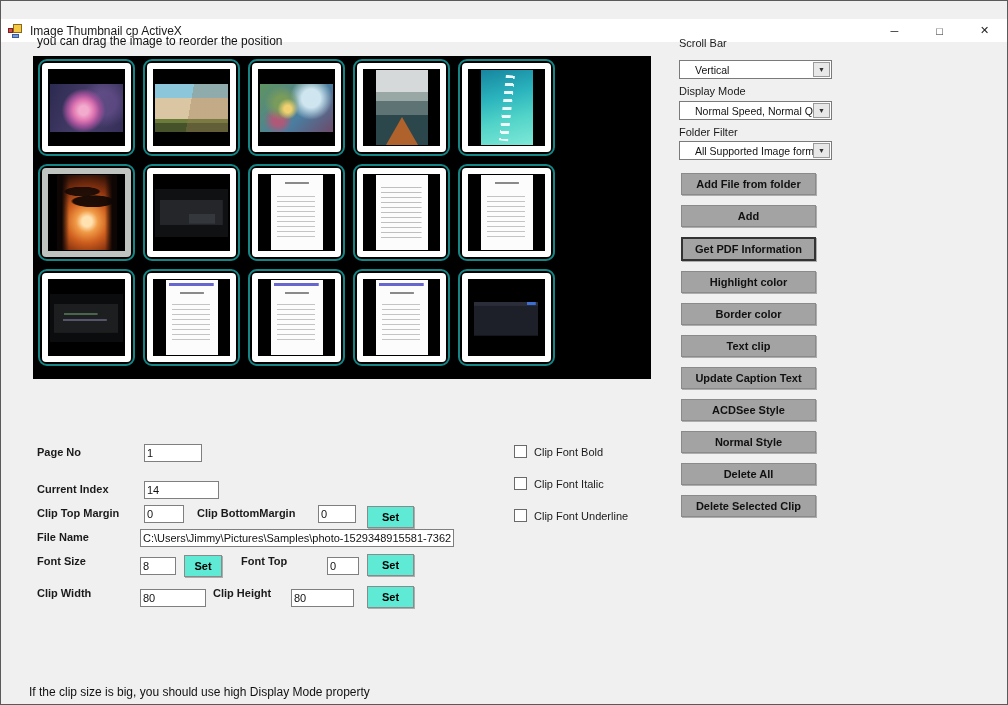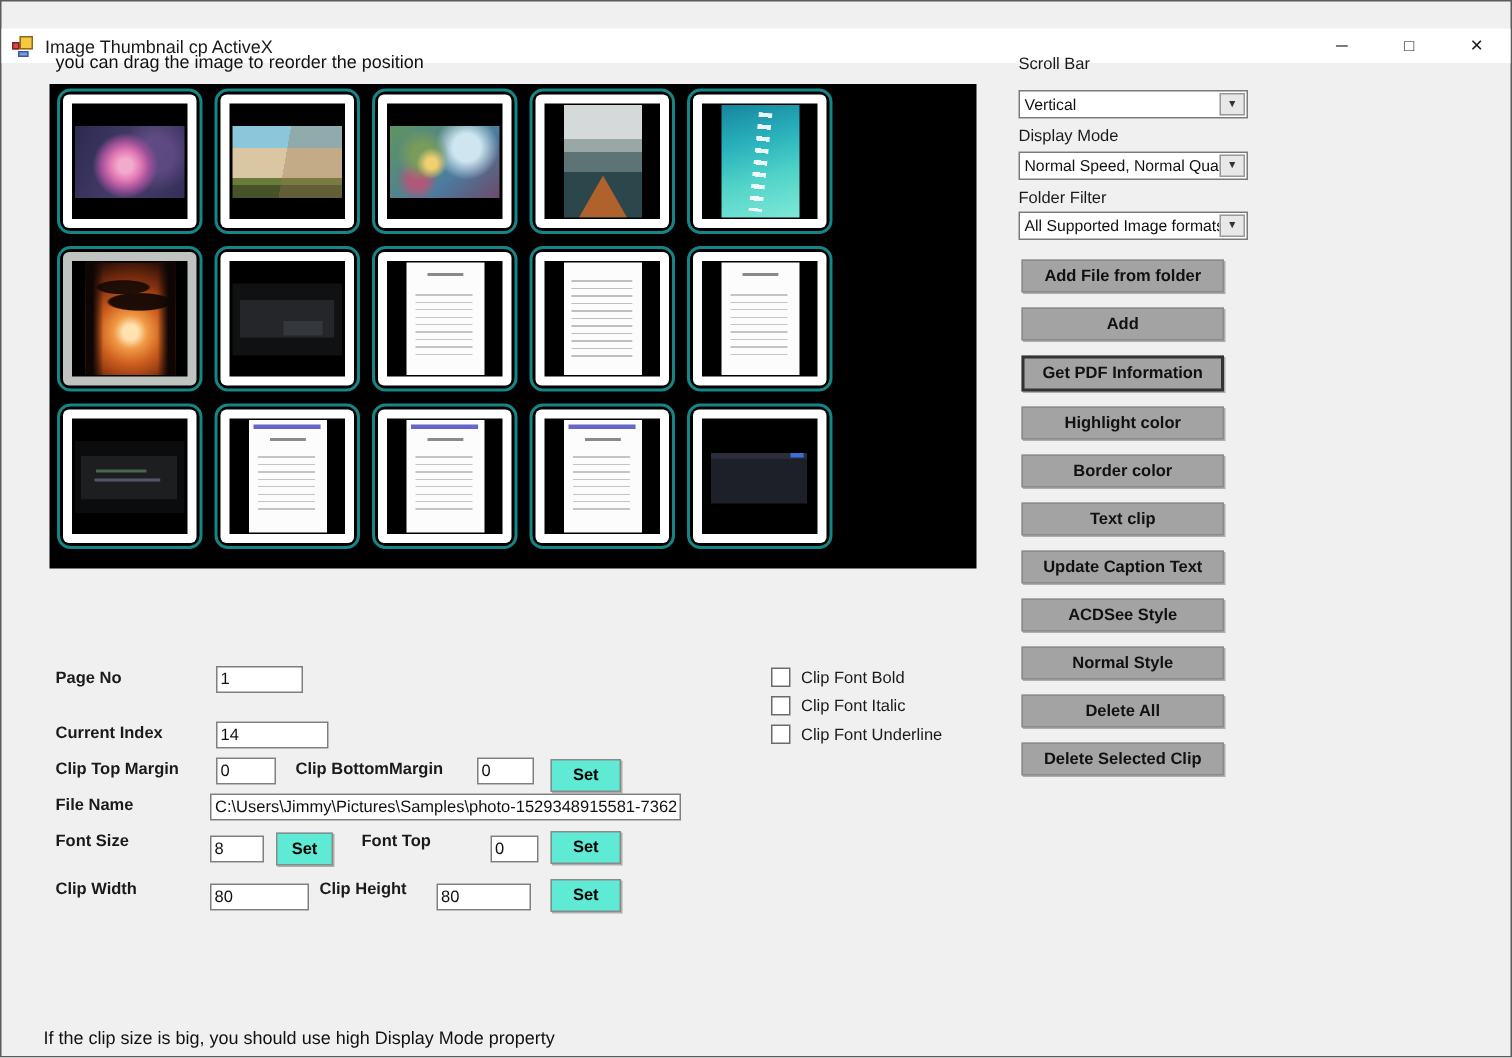--- a/index.html
+++ b/index.html
@@ -80,33 +80,33 @@
     #0b0c0d; }
   .ph-vscode { background:
     linear-gradient(#3b6fd4 0 0) 88% 20%/12% 7% no-repeat,
     linear-gradient(#2b2d3a 0 0) 50% 20%/88% 8% no-repeat,
     linear-gradient(#1e2029 0 0) 50% 64%/88% 66% no-repeat,
     #000; }
 
   
   .rlabel { position:absolute; font-size:11px; color:#1a1a1a; }
   .combo { position:absolute; width:153px; height:19px; background:#fff; border:1px solid #7a7a7a; display:flex; align-items:center; }
-  .combo-text { font-size:10.5px; color:#111; padding-left:3px; white-space:nowrap; overflow:hidden; flex:1; }
+  .combo-text { font-size:10.5px; color:#111; padding-left:15px; white-space:nowrap; overflow:hidden; flex:1; }
   .combo-btn { width:17px; height:15px; margin-right:1px; background:#e8e8e8; border:1px solid #9a9a9a; display:flex; align-items:center; justify-content:center; font-size:7px; color:#333; flex:none; }
 
   .btn-col { position:absolute; left:680px; top:172px; width:135px; display:flex; flex-direction:column; gap:10px; }
   .btn { height:22px; width:135px; background:#a3a3a3; border:1px solid #8a8a8a; box-shadow:1px 1px 0 rgba(0,0,0,.28); font-family:"Liberation Sans",sans-serif; font-size:11px; font-weight:bold; color:#111; display:flex; align-items:center; justify-content:center; cursor:default; }
   .btn.emph { border:2px solid #333; height:24px; }
 
   
   .flabel { position:absolute; font-size:11px; font-weight:bold; color:#1a1a1a; }
   .tbox { position:absolute; height:18px; background:#fff; border:1px solid #7f7f7f; font-family:"Liberation Sans",sans-serif; font-size:11px; color:#111; padding:0 2px; }
   .setbtn { position:absolute; width:47px; height:22px; background:#5eead4; border:1px solid #8a8a8a; box-shadow:1px 1px 0 rgba(0,0,0,.28); font-family:"Liberation Sans",sans-serif; font-size:11px; font-weight:bold; display:flex; align-items:center; justify-content:center; cursor:default; }
 
-  .chk-col { position:absolute; left:513px; top:444px; display:flex; flex-direction:column; gap:6px; }
+  .chk-col { position:absolute; left:513px; top:444px; display:flex; flex-direction:column; gap:19px; }
   .chk { display:flex; align-items:center; height:13px; cursor:default; }
   .chk .box { width:13px; height:13px; background:#fff; border:1px solid #6a6a6a; flex:none; }
   .chklbl { font-size:11px; color:#1a1a1a; margin-left:7px; white-space:nowrap; }
 
   .hint { position:absolute; left:28px; top:684px; font-size:12px; color:#111; }
   .display-fn-btn { position:absolute; left:655px; top:675px; width:160px; height:24px; background:#f6f6f6; border:1px solid #8a8a8a; box-shadow:1px 1px 0 rgba(0,0,0,.28); font-family:"Liberation Sans",sans-serif; font-size:11px; font-weight:bold; display:flex; align-items:center; justify-content:center; cursor:default; }
 </style>
 </head>
 <body>
 

